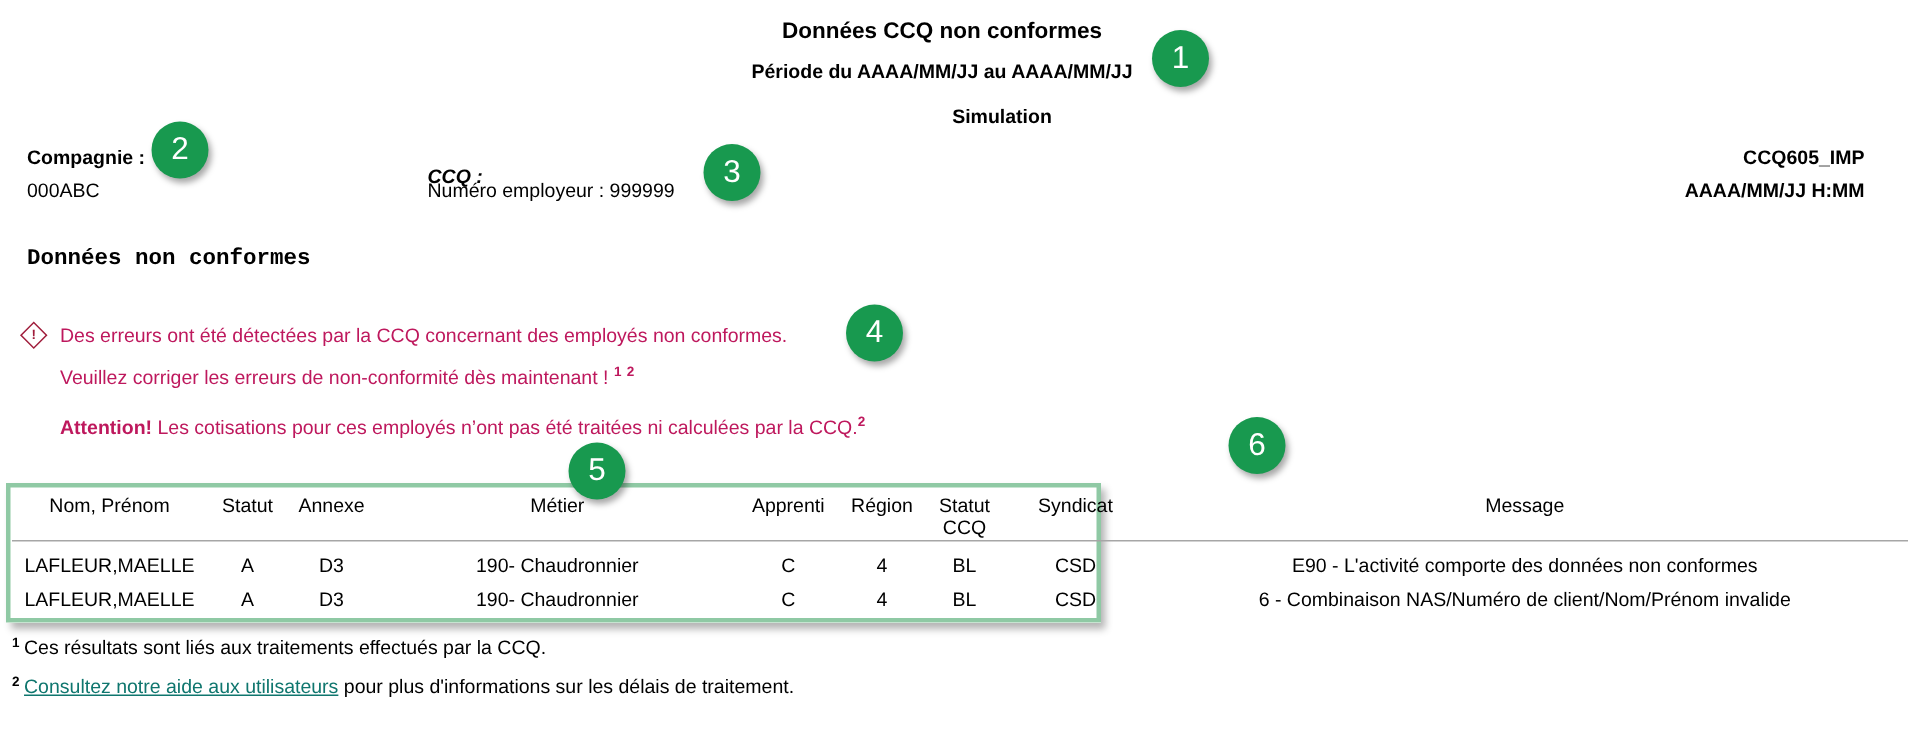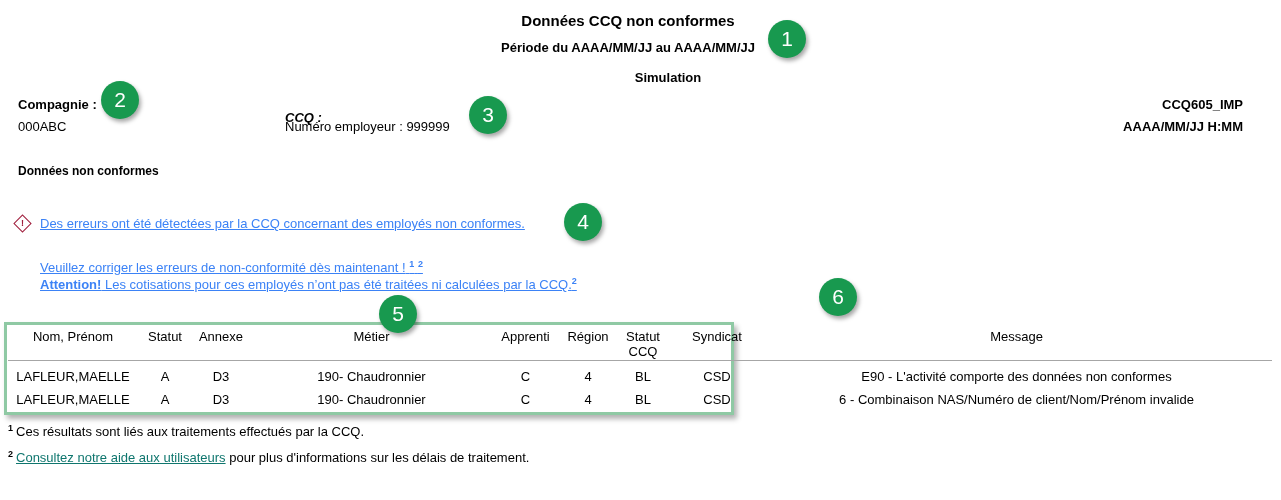--- a/index.html
+++ b/index.html
@@ -4,22 +4,22 @@
 <style>
   html,body{margin:0;padding:0;background:#fff;}
   .page{position:relative;width:1281px;height:500px;background:#ffffff;
         font-family:"Liberation Sans",sans-serif;color:#000;overflow:hidden;font-size:13px;}
   .abs{position:absolute;}
   .b{font-weight:bold;}
   .center-line{left:0;width:1256px;text-align:center;font-weight:bold;}
   .title{font-size:15px;}
   .sub{font-size:13px;}
   .right-block{right:38px;font-weight:bold;}
-  .section-title{font-size:12px;font-weight:bold;}
-  .red{color:#3b82f6;text-decoration:underline;}
+  .section-title{font-size:15px;font-weight:bold;font-family:Liberation Mono, monospace;}
+  .red{color:#be185d;}
   .warn-diamond{position:absolute;left:16px;top:217px;width:11px;height:11px;
       border:1px solid #a01e3c;transform:rotate(45deg);display:flex;align-items:center;justify-content:center;}
   .warn-diamond span{transform:rotate(-45deg);font-size:9px;font-weight:bold;color:#a01e3c;line-height:1;}
   sup.fn{font-size:9px;font-weight:bold;vertical-align:super;line-height:0;}
   .t-grid{display:grid;grid-template-columns:128px 56px 56px 245px 63px 62px 48px 100px auto;
           column-gap:0;align-items:start;}
   .t-head{left:12px;top:329px;width:1257px;line-height:15px;}
   .t-row1{left:12px;top:369px;width:1257px;}
   .t-row2{left:12px;top:392px;width:1257px;}
   .t-sep{left:8px;top:360px;width:1264px;border-top:1px solid #a6a6a6;height:0;}
@@ -49,21 +49,21 @@
   <div class="abs" style="left:285px;top:119px;">Numéro employeur : 999999</div>
   <div class="abs right-block" style="top:97px;">CCQ605_IMP</div>
   <div class="abs right-block" style="top:119px;">AAAA/MM/JJ H:MM</div>
 
   <div class="abs section-title" style="left:18px;top:164px;">Données non conformes</div>
 
   <div class="warn-diamond">
       <span>!</span>
     </div>
   <div class="abs red" style="left:40px;top:216px;">Des erreurs ont été détectées par la CCQ concernant des employés non conformes.</div>
-  <div class="abs red" style="left:40px;top:260px;"><span>Veuillez corriger les erreurs de non-conformité dès maintenant !</span>&nbsp;<sup class="fn">1</sup> <sup class="fn">2</sup></div>
+  <div class="abs red" style="left:40px;top:244px;"><span>Veuillez corriger les erreurs de non-conformité dès maintenant !</span>&nbsp;<sup class="fn">1</sup> <sup class="fn">2</sup></div>
   <div class="abs red" style="left:40px;top:277px;"><span class="b">Attention!</span><span> Les cotisations pour ces employés n’ont pas été traitées ni calculées par la CCQ.</span><sup class="fn">2</sup></div>
 
   <div class="abs highlight-box"></div>
 
   <div class="abs t-grid t-head">
     <div class="cell">Nom, Prénom</div>
     <div class="cell">Statut</div>
     <div class="cell">Annexe</div>
     <div class="cell">Métier</div>
     <div class="cell">Apprenti</div>

